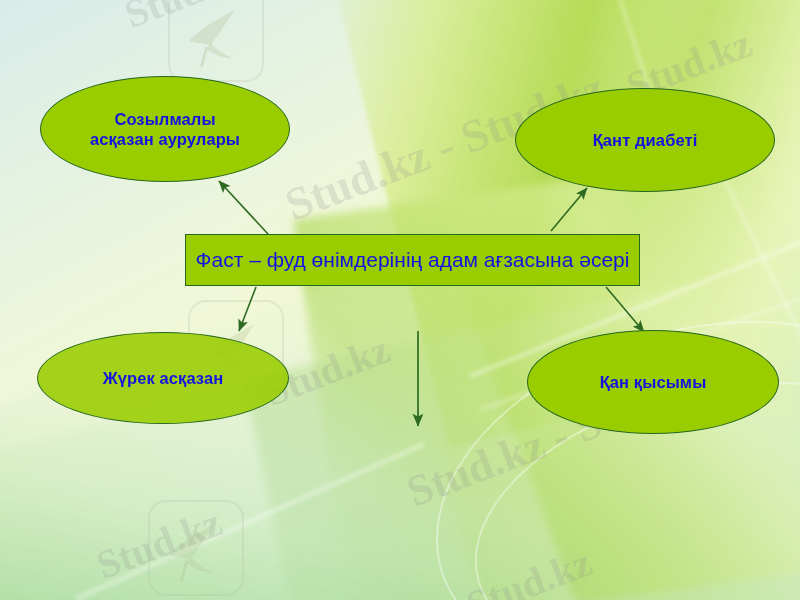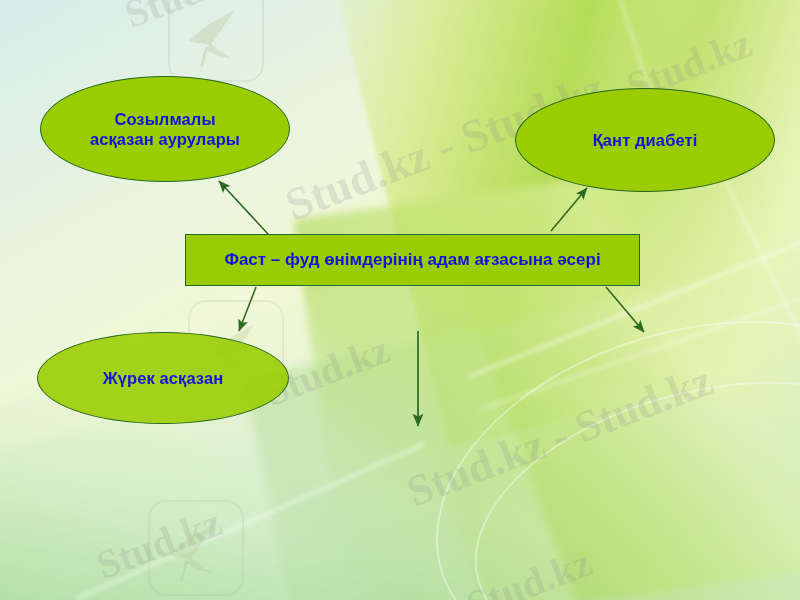--- a/index.html
+++ b/index.html
@@ -196,22 +196,22 @@
     height: 52px;
     background: #9acd00;
     border: 1.5px solid #27681f;
     box-sizing: border-box;
     display: flex;
     align-items: center;
     justify-content: center;
   }
   .center-box .label {
     color: #1414e0;
-    font-weight: bold;
-    font-size: 17px;
+    font-weight: normal;
+    font-size: 21px;
     white-space: nowrap;
   }
 
   
   .arrows {
     position: absolute;
     inset: 0;
     pointer-events: none;
   }
 </style>
@@ -290,15 +290,18 @@
   </div>
 
   <div class="center-box">
     <div class="label">Фаст – фуд өнімдерінің адам ағзасына әсері</div>
   </div>
 
   <div class="ellipse translucent" style="left:37px; top:332px; width:252px; height:92px;">
     <div class="label">Жүрек асқазан</div>
   </div>
 
+  <div class="ellipse" style="left:527px; top:330px; width:252px; height:104px;">
+    <div class="label">Қан қысымы</div>
+  </div>
 
 
 </div>
 
 </body></html>

